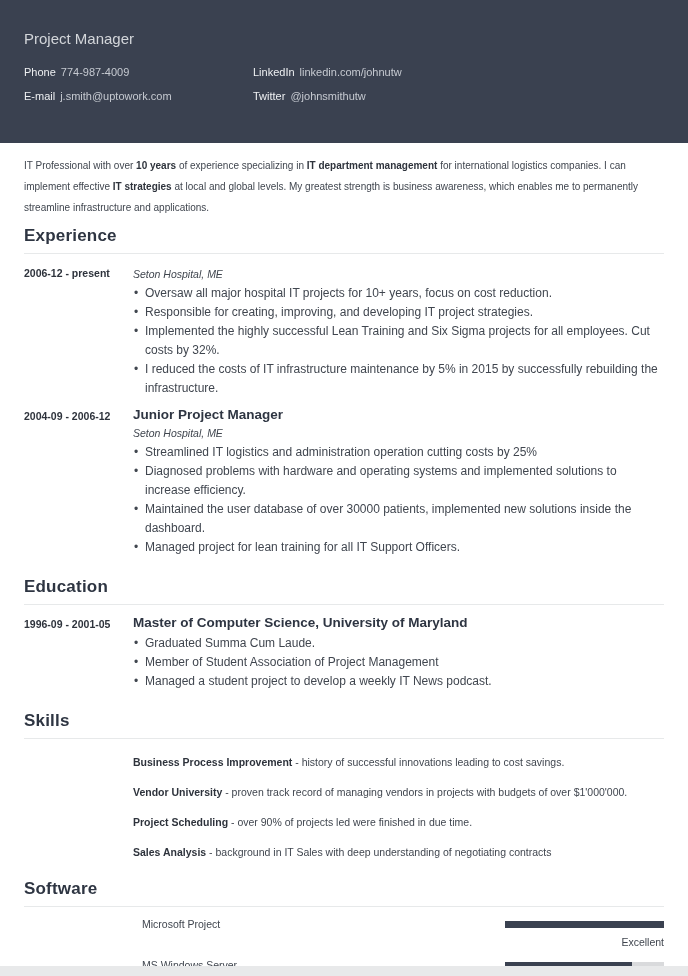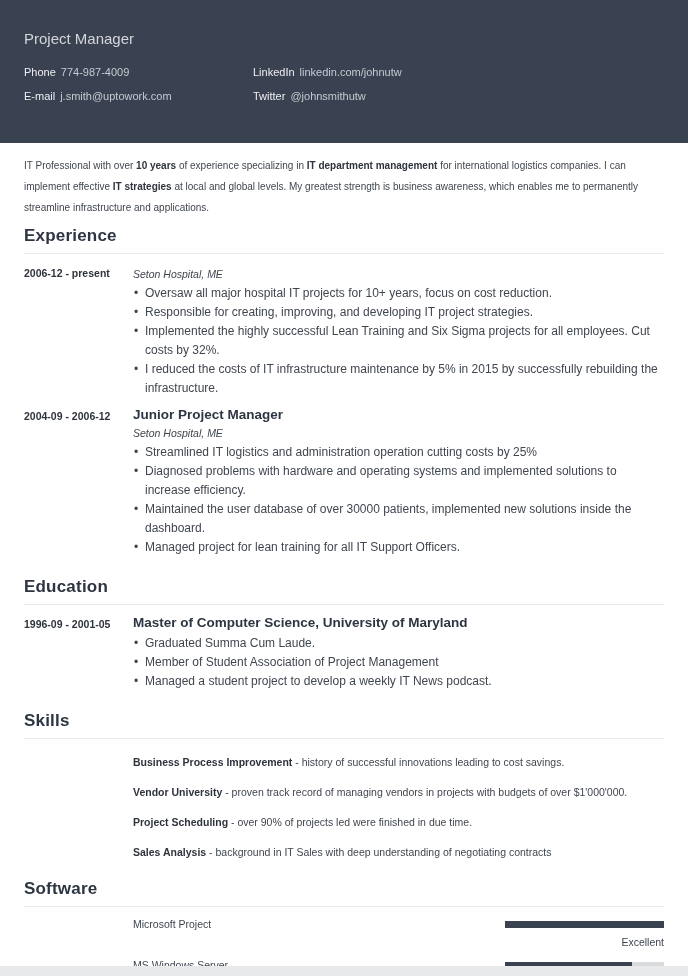--- a/index.html
+++ b/index.html
@@ -85,21 +85,21 @@
   }
   .entry-bullets li::before{content:"•";position:absolute;left:1px;}
   
   .skills-list{margin-left:109px;}
   .skill-item{font-size:10.5px;color:var(--body-text);margin-bottom:12px;line-height:14px;margin-top:16px;}
   .skill-item b{color:var(--bold-text);}
   
   .software-list{margin-left:109px;}
   .software-row{margin-bottom:9px;}
   .software-main{display:flex;align-items:center;justify-content:space-between;height:14px;}
-  .software-name{font-size:10.5px;color:var(--body-text);}
+  .software-name{font-size:10.5px;color:var(--body-text);margin-left:9px;}
   .software-bar{width:159px;height:7px;background:var(--bar-track);}
   .software-bar-fill{height:100%;background:var(--accent);}
   .software-level{margin-top:4px;font-size:10.5px;color:var(--body-text);text-align:right;line-height:14px;}
   
   .cert-row{
     display:grid;grid-template-columns:109px 1fr;
     margin-bottom:10px;font-size:10.5px;line-height:14px;font-style:italic;
   }
   .cert-date{font-weight:700;color:var(--bold-text);}
   .cert-name{color:var(--body-text);}

